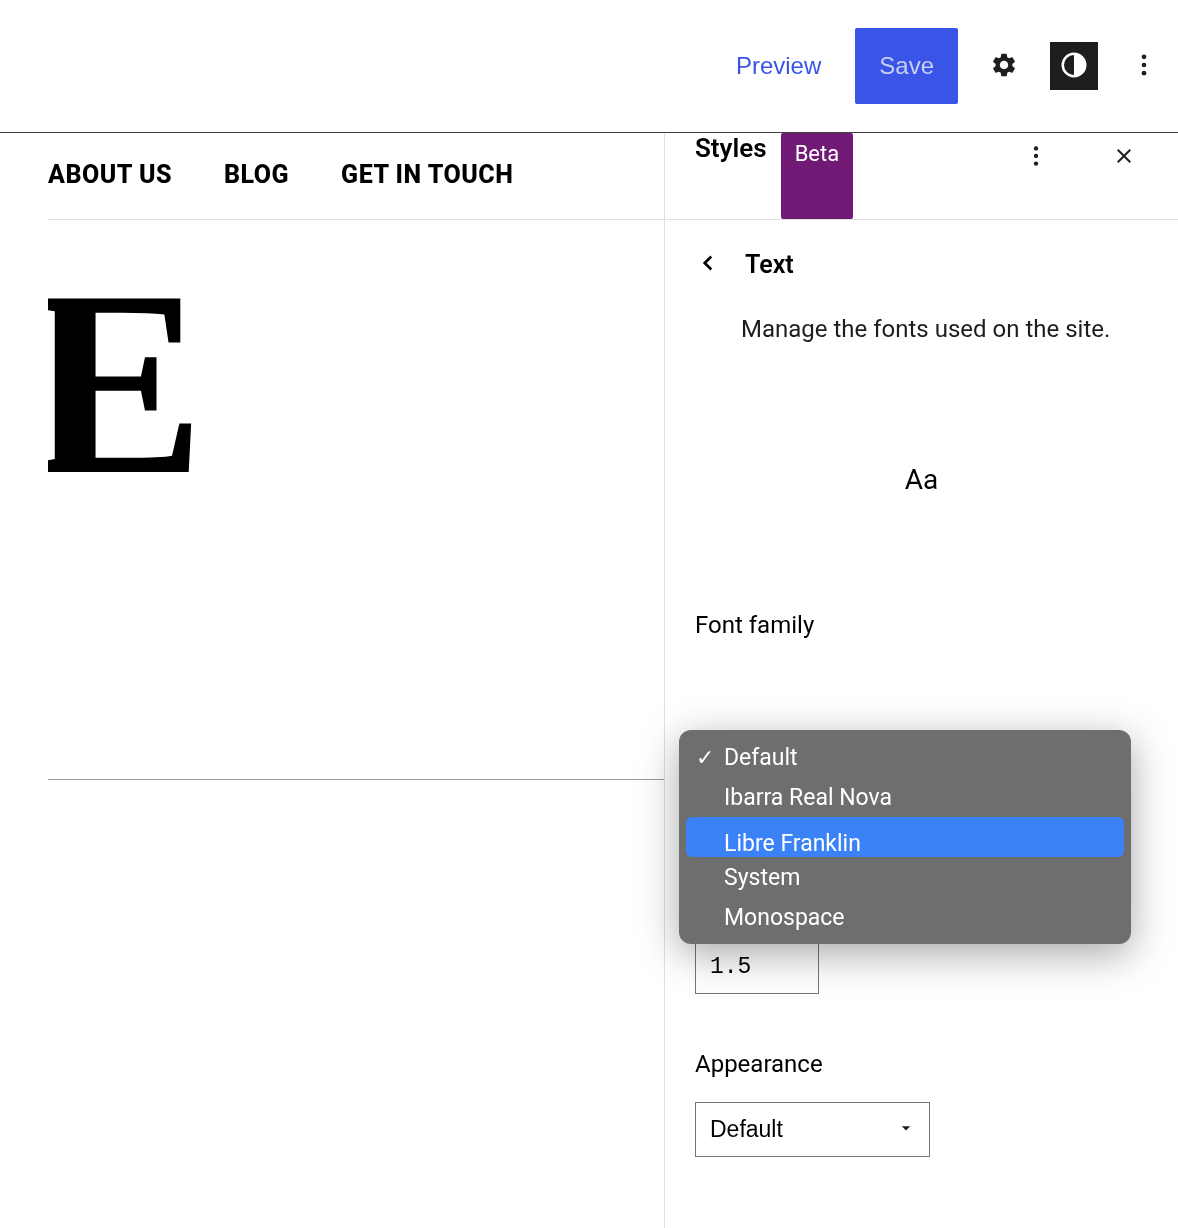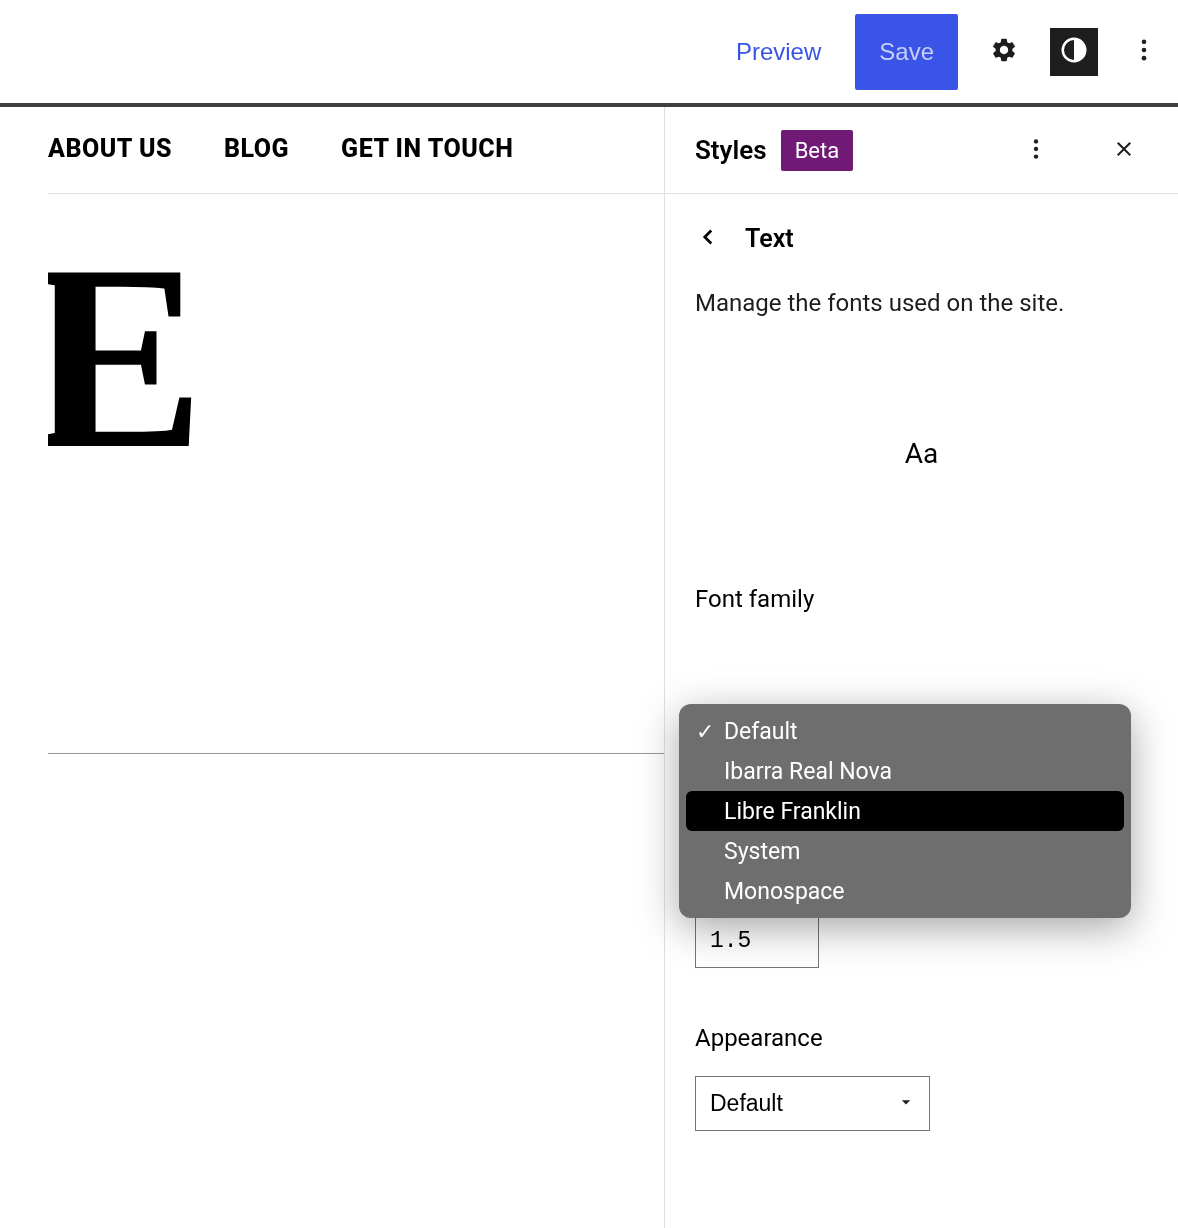--- a/index.html
+++ b/index.html
@@ -9,22 +9,22 @@
     }
     body {
       font-family: -apple-system, BlinkMacSystemFont, "Segoe UI", Roboto, sans-serif;
       width: 1178px;
       height: 1228px;
       background: #fff;
       overflow: hidden;
       position: relative;
     }
     .topbar {
-      height: 107px;
-      border-bottom: 4px solid #404040;
+      height: 133px;
+      border-bottom: 1px solid #404040;
       display: flex;
       align-items: center;
       justify-content: flex-end;
       padding: 0 10px;
       gap: 22px;
     }
     .preview-btn {
       color: #3954e6;
       font-size: 24px;
       background: none;
@@ -103,21 +103,20 @@
 
     .sidebar {
       width: 513px;
       display: flex;
       flex-direction: column;
     }
     .sidebar-header {
       height: 87px;
       border-bottom: 1px solid #e0e0e0;
       display: flex;
-      align-items: center;
       padding: 0 30px;
       gap: 14px;
     }
     .styles-title {
       font-size: 26px;
       font-weight: 600;
     }
     .beta-badge {
       background: #701a75;
       color: #fff;
@@ -151,20 +150,21 @@
     }
     .back-btn svg { width: 26px; height: 26px; fill: #1e1e1e; stroke: #1e1e1e; stroke-width: 1.5; }
     .panel-title {
       font-size: 25px;
       font-weight: 600;
     }
     .panel-desc {
       font-size: 24px;
       color: #1e1e1e;
       margin-bottom: 120px;
+      margin-left: 46px;
     }
     .aa-preview {
       text-align: center;
       font-size: 28px;
       margin-bottom: 115px;
     }
     .field-label {
       font-size: 24px;
       margin-bottom: 24px;
       display: block;
@@ -222,21 +222,22 @@
       display: flex;
       align-items: center;
       padding-left: 38px;
       font-size: 23px;
       color: #fff;
       position: relative;
       border-radius: 6px;
       cursor: pointer;
     }
     .dropdown-item.highlighted {
-      background: #000000;
+      background: #3b82f6;
+      align-items: flex-end;
     }
     .dropdown-item .check {
       position: absolute;
       left: 10px;
       font-size: 22px;
     }
   </style>
 </head>
 <body>
 

